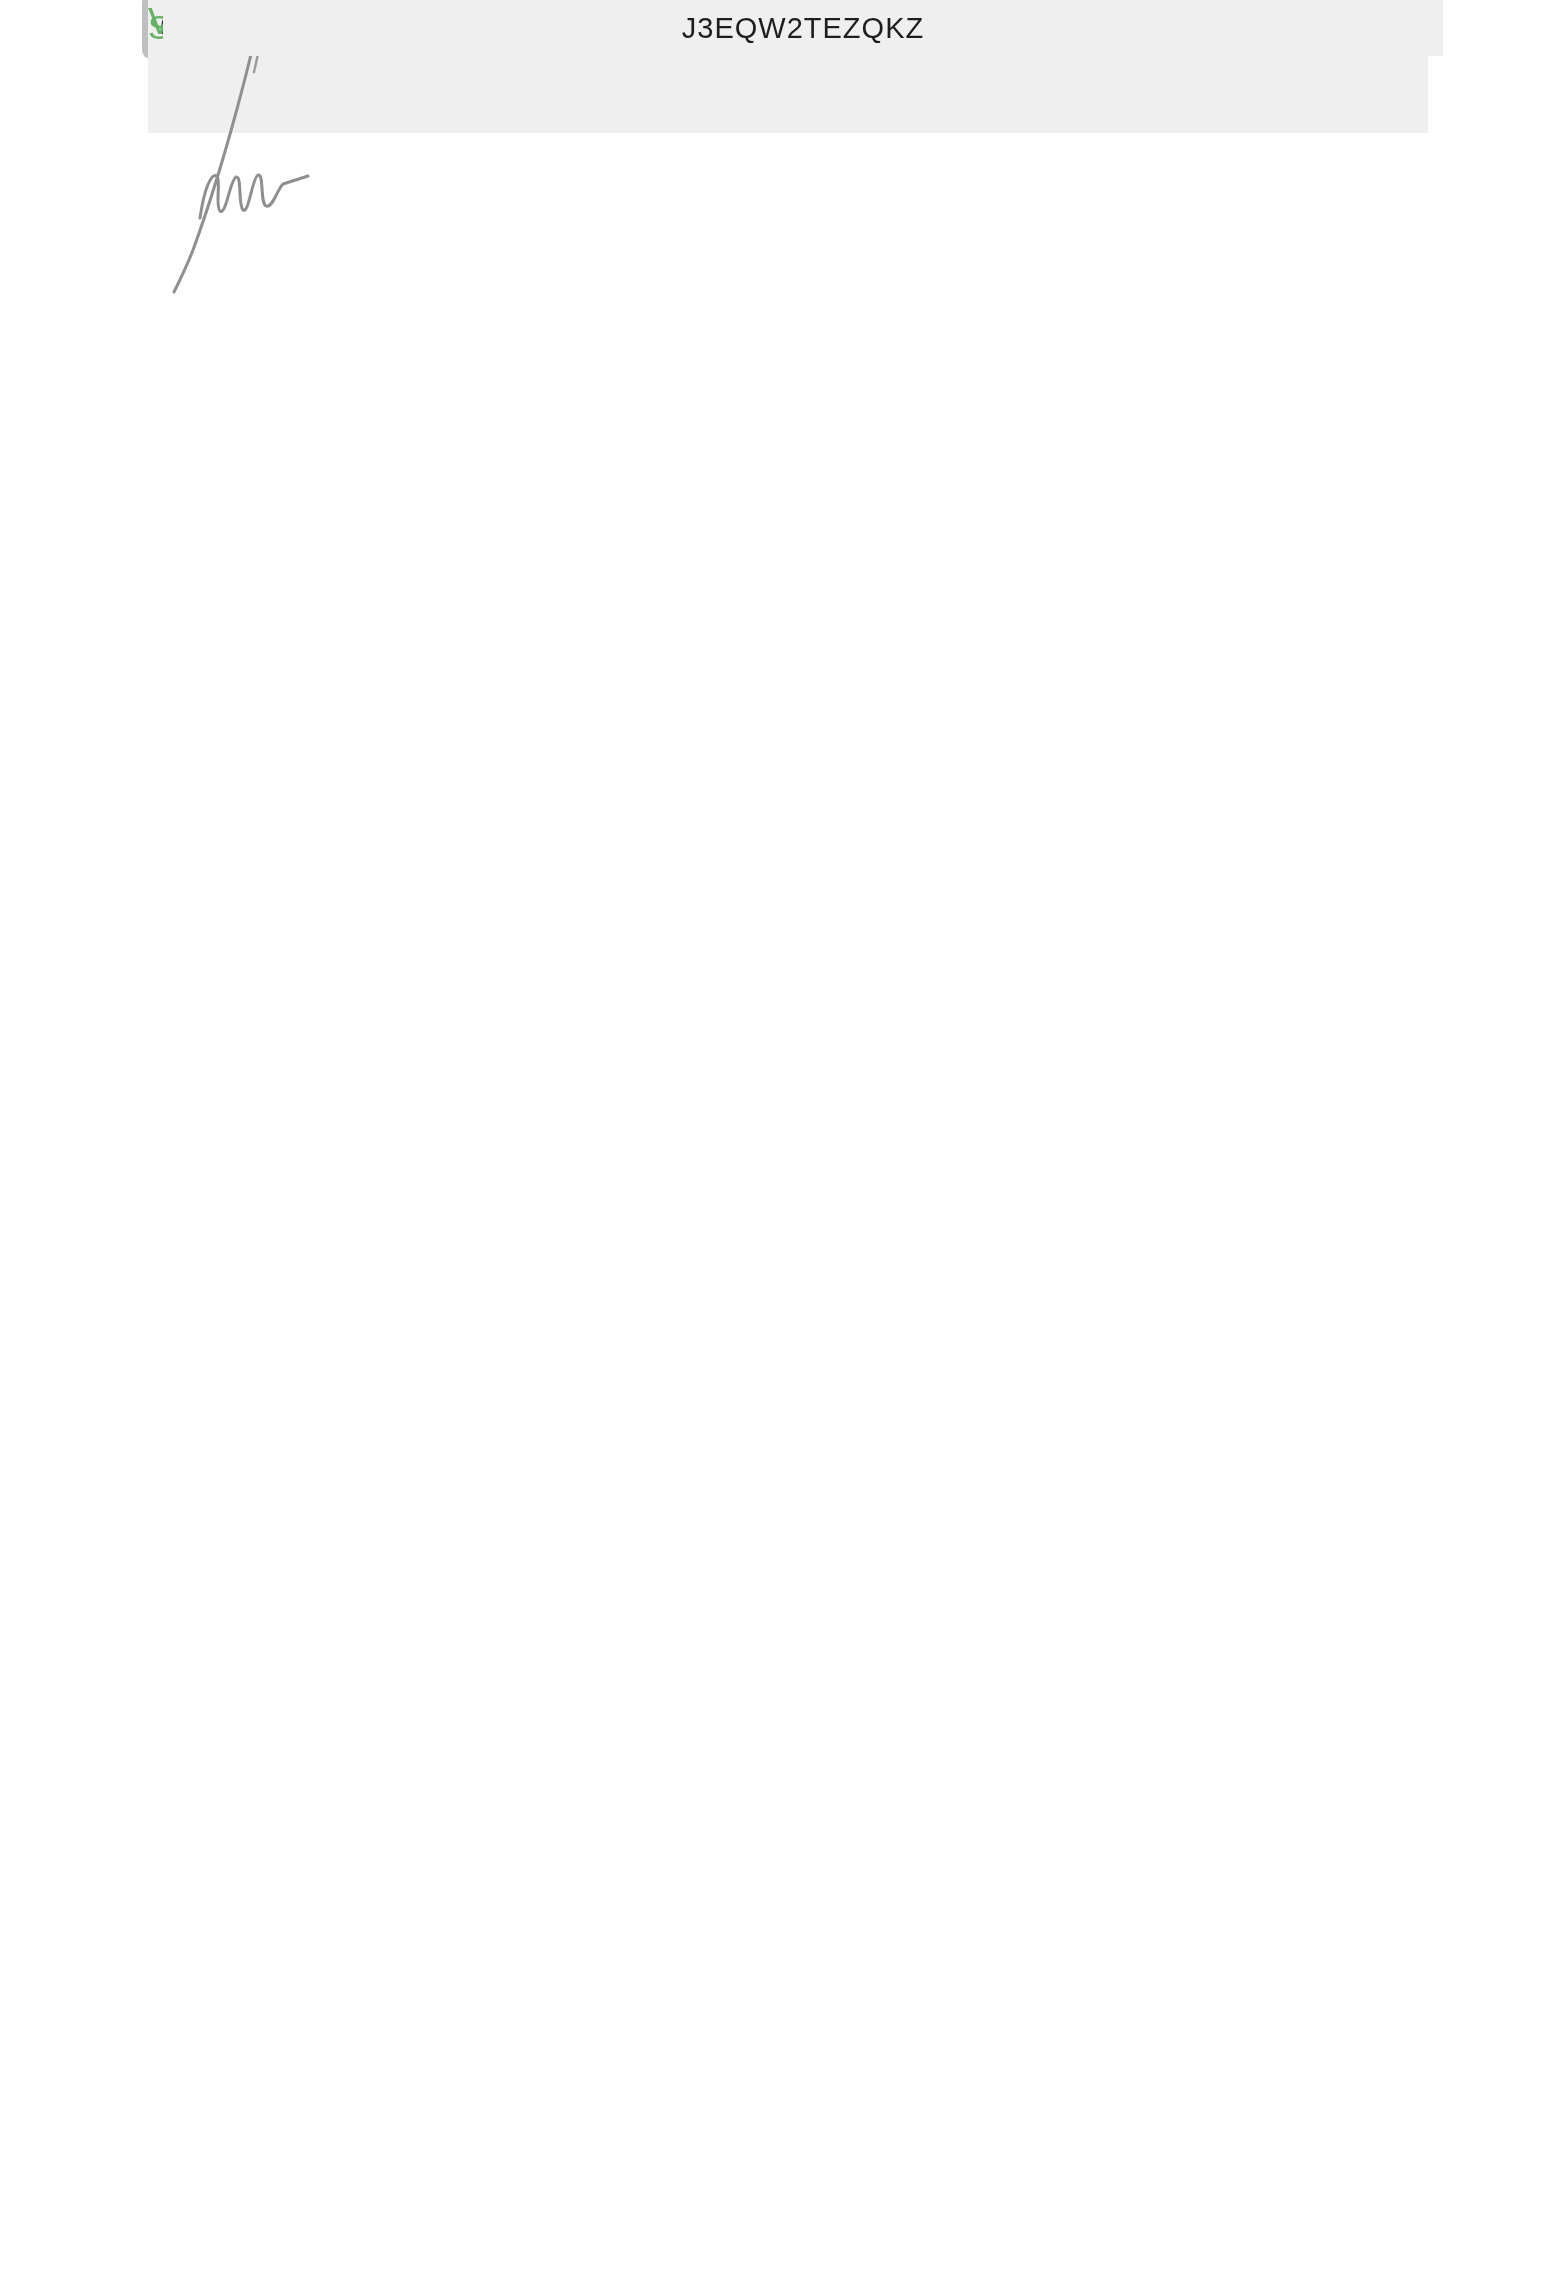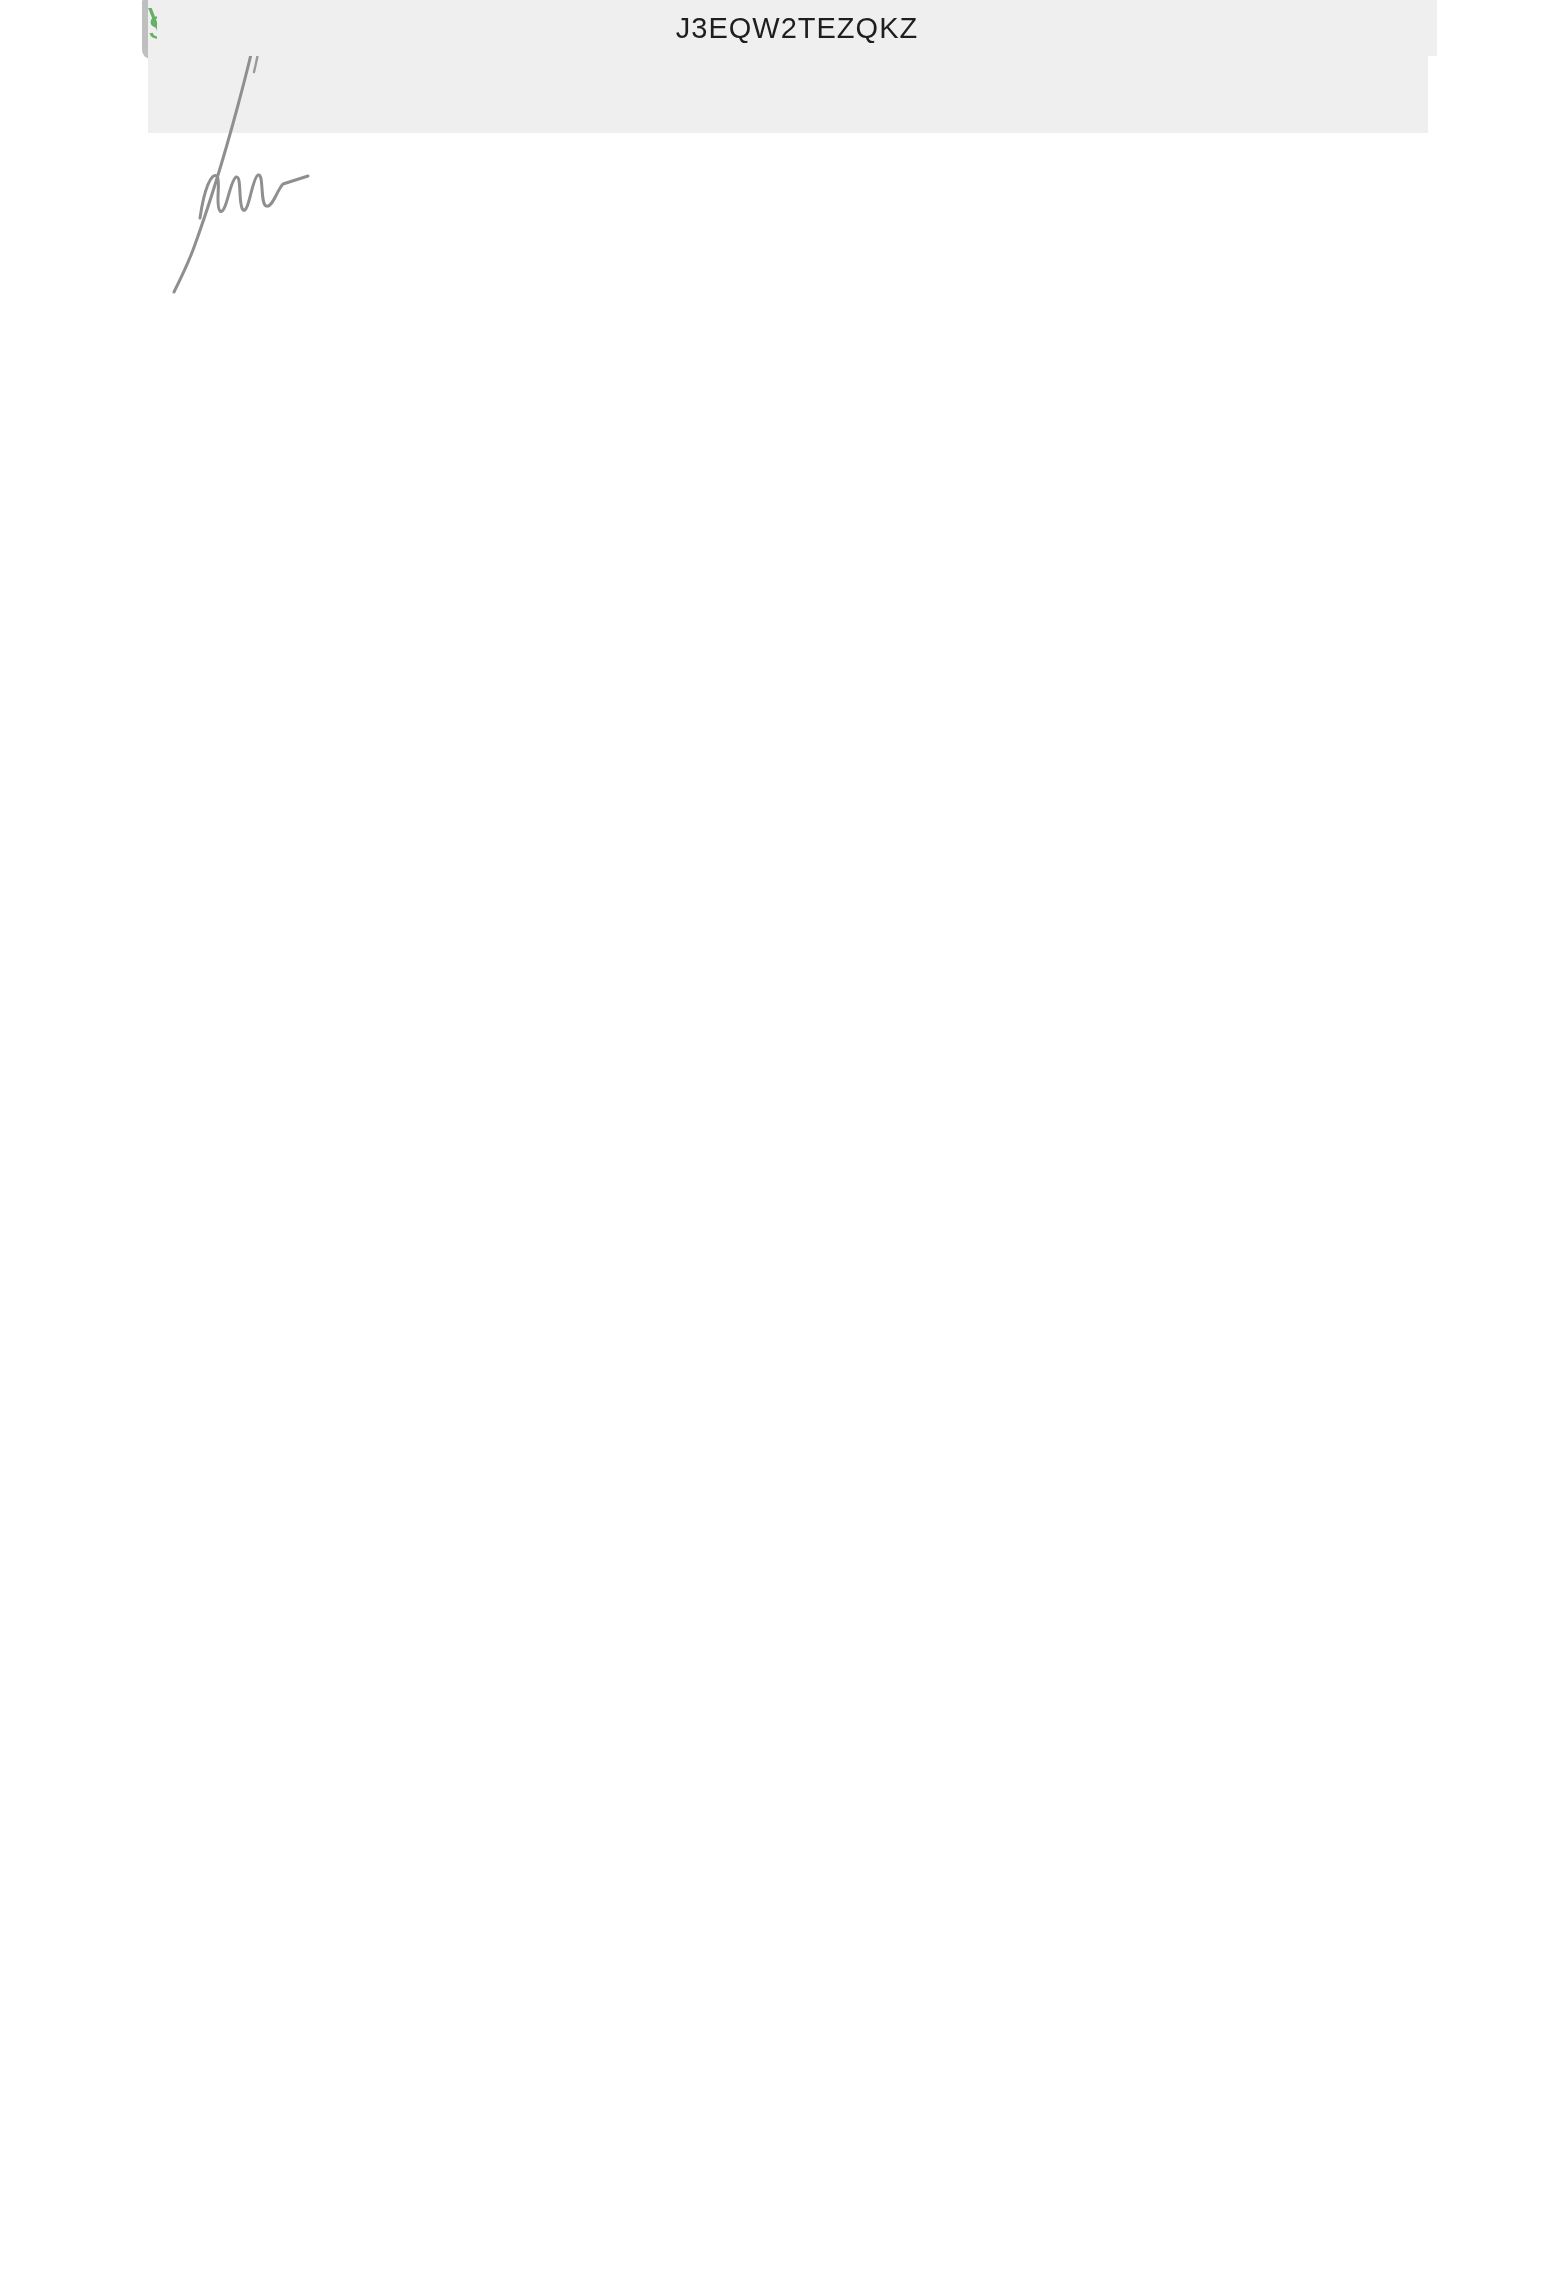--- a/index.html
+++ b/index.html
@@ -69,21 +69,21 @@
   .res-text { display:block; padding-left:16px; font-size:27px; line-height:50px; color:#141414; white-space:nowrap; }
 
   
   .analysis-label { left:0; top:1910; line-height:54px; }
   .analysis-box { left:339; top:1908; width:302px; height:54px; background:#efefef; }
   .analysis-box span { display:block; padding-left:12px; font-size:34px; line-height:54px; color:#141414; white-space:nowrap; }
   .signature-label { left:907; top:1910; line-height:54px; }
   .signature-svg { left:1085; top:1728; width:175px; height:300px; }
 
   .verify-line { left:0; top:2138; width:1280px; font-size:36px; line-height:44px; color:#63b263; white-space:nowrap; }
-  .key-box { left:9px; top:2208; width:1280px; height:56px; background:#efefef; }
+  .key-box { left:15px; top:2208; width:1280px; height:56px; background:#efefef; }
   .key-box span { display:block; text-align:center; font-size:29px; line-height:56px; color:#1e1e1e; letter-spacing:1px; }
 </style>
 </head>
 <body>
 
 <div class="page">
   <div class="content">
 
     <div class="abs title">TEST REPORT</div>
 

